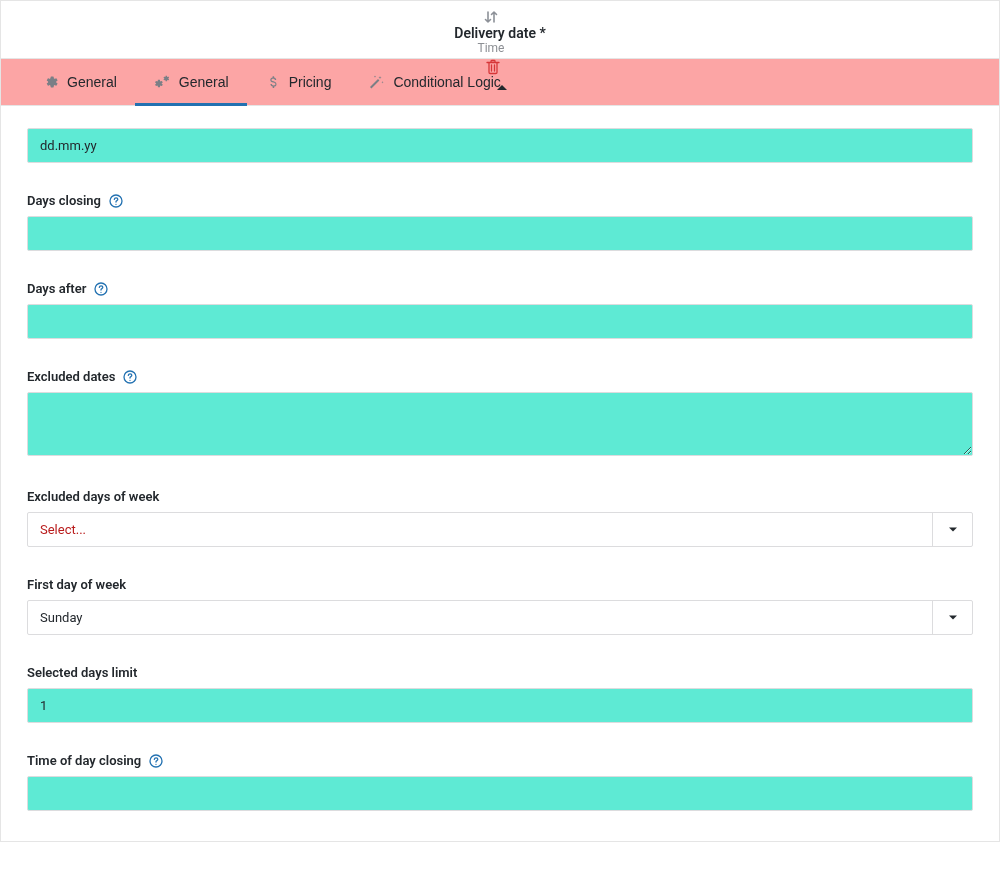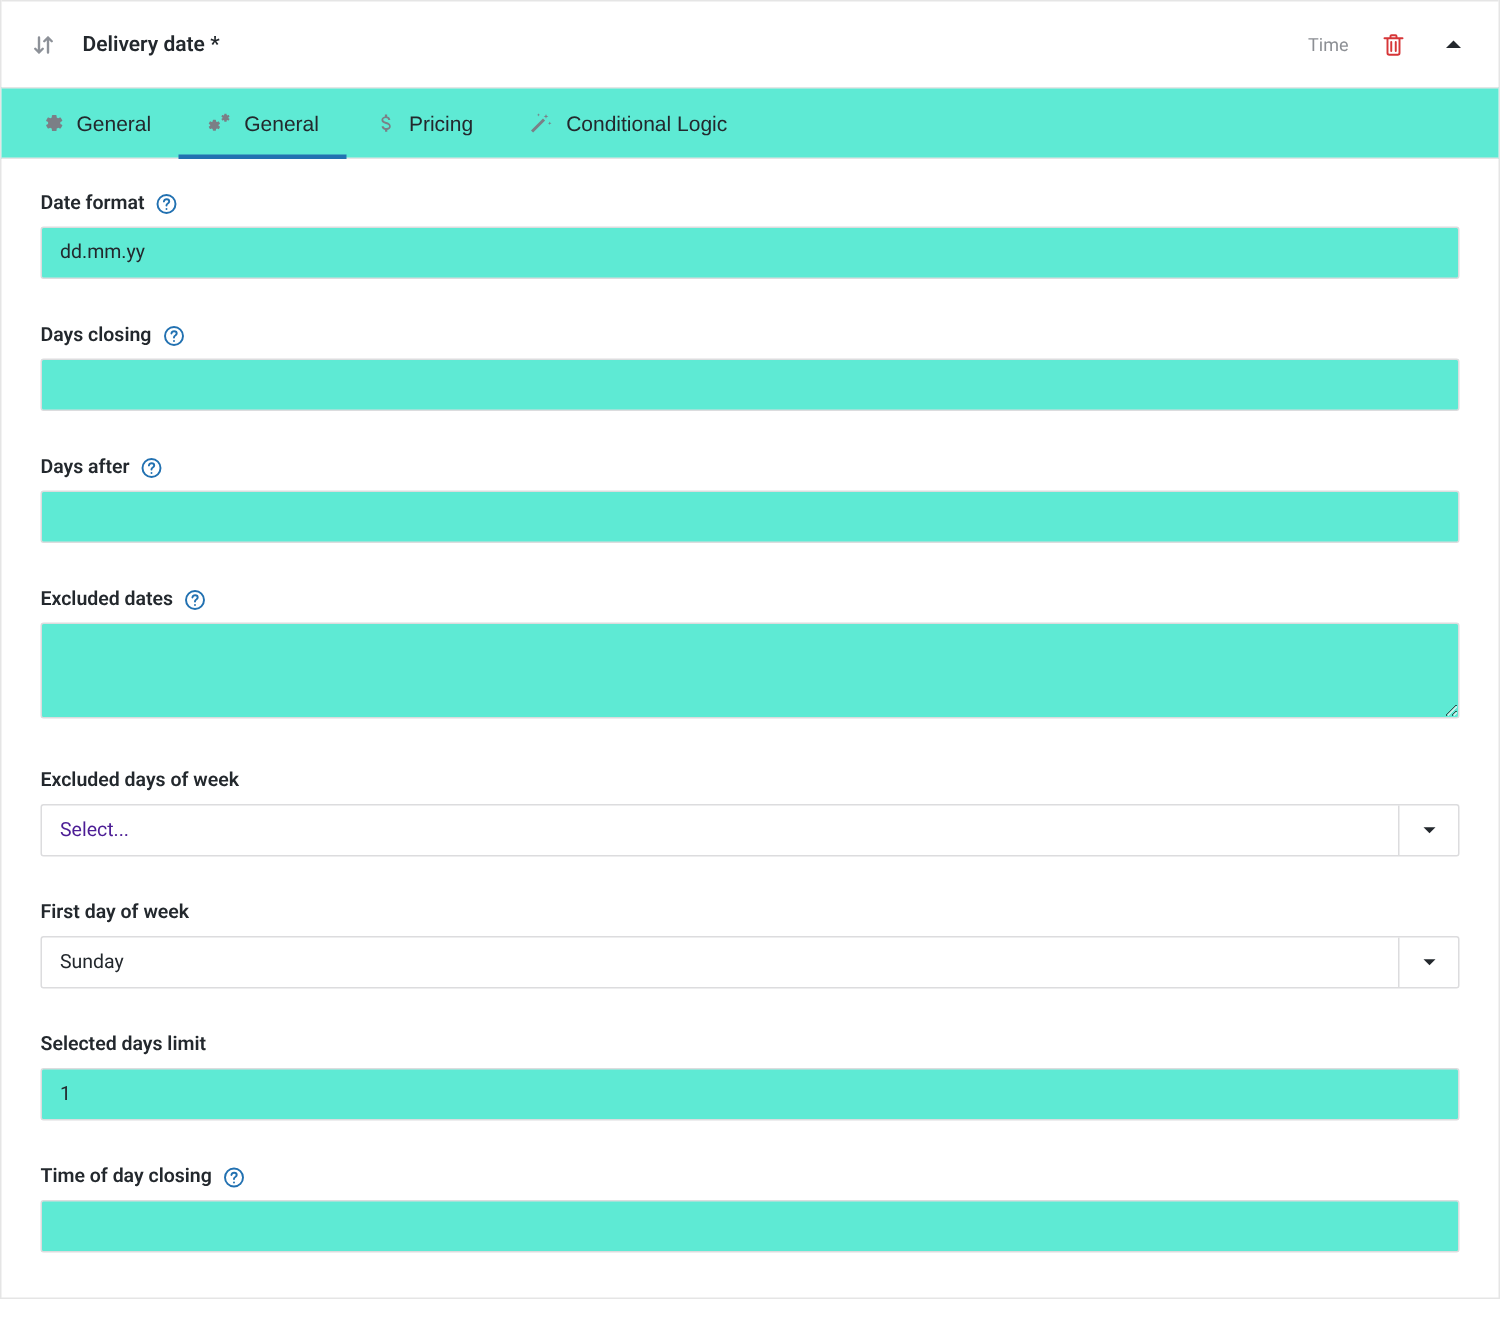--- a/index.html
+++ b/index.html
@@ -14,20 +14,21 @@
     border: 1px solid #e5e5e5;
     border-top: none;
     background: #fff;
   }
   .header {
     display: flex;
     align-items: center;
     padding: 8px 20px;
     height: 58px;
     border-top: 1px solid #e5e5e5;
+    flex-direction: column;
   }
   .drag-icon {
     width: 16px;
     margin-right: 18px;
     color: #8d9198;
     display: flex;
     align-items: center;
     justify-content: center;
   }
   .header-title {
@@ -54,25 +55,25 @@
   .collapse-btn {
     background: none;
     border: none;
     cursor: pointer;
     padding: 4px 4px 4px 8px;
     display: flex;
     align-items: center;
   }
   .tabs {
     display: flex;
-    background: #5eead4;
+    background: #fca5a5;
     border-top: 1px solid #e5e5e5;
     border-bottom: 1px solid #e5e5e5;
     height: 48px;
-    padding-left: 8px;
+    padding-left: 24px;
   }
   .tab {
     display: flex;
     align-items: center;
     padding: 0 18px;
     gap: 8px;
     font-size: 14px;
     color: #23282d;
     cursor: pointer;
     position: relative;
@@ -128,21 +129,21 @@
   .select-wrapper {
     position: relative;
     display: flex;
     align-items: stretch;
     border: 1px solid #dcdcde;
     border-radius: 2px;
   }
   .select-wrapper .select-placeholder {
     flex: 1;
     padding: 9px 12px;
-    color: #4c1d95;
+    color: #b91c1c;
     font-size: 13px;
   }
   .select-wrapper .select-value {
     flex: 1;
     padding: 9px 12px;
     color: #23282d;
     font-size: 13px;
   }
   .select-arrow {
     width: 40px;
@@ -221,29 +222,20 @@
           <path d="M8 1.5 L8.3 2.3 L9.1 2.6 L8.3 2.9 L8 3.7 L7.7 2.9 L6.9 2.6 L7.7 2.3 Z"></path>
         </svg>
       </span>
       <span>Conditional Logic</span>
     </button>
   </div>
 
   <div class="content">
 
     <div class="field">
-      <div class="field-label-row">
-        <span class="field-label">Date format</span>
-        <span class="help-icon">
-          <svg width="14" height="14" viewBox="0 0 14 14" fill="none">
-              <circle cx="7" cy="7" r="6" stroke="currentColor" stroke-width="1.3"></circle>
-              <path d="M5.3 5.3c.15-.9.9-1.5 1.8-1.5.95 0 1.7.65 1.7 1.5 0 .7-.4 1-.95 1.35-.5.3-.85.55-.85 1.15v.2M7 10.3v.01" stroke="currentColor" stroke-width="1.3" stroke-linecap="round"></path>
-            </svg>
-        </span>
-      </div>
       <input type="text" class="text-input" value="dd.mm.yy" style="">
     </div>
 
     <div class="field">
       <div class="field-label-row">
         <span class="field-label">Days closing</span>
         <span class="help-icon">
           <svg width="14" height="14" viewBox="0 0 14 14" fill="none">
               <circle cx="7" cy="7" r="6" stroke="currentColor" stroke-width="1.3"></circle>
               <path d="M5.3 5.3c.15-.9.9-1.5 1.8-1.5.95 0 1.7.65 1.7 1.5 0 .7-.4 1-.95 1.35-.5.3-.85.55-.85 1.15v.2M7 10.3v.01" stroke="currentColor" stroke-width="1.3" stroke-linecap="round"></path>

